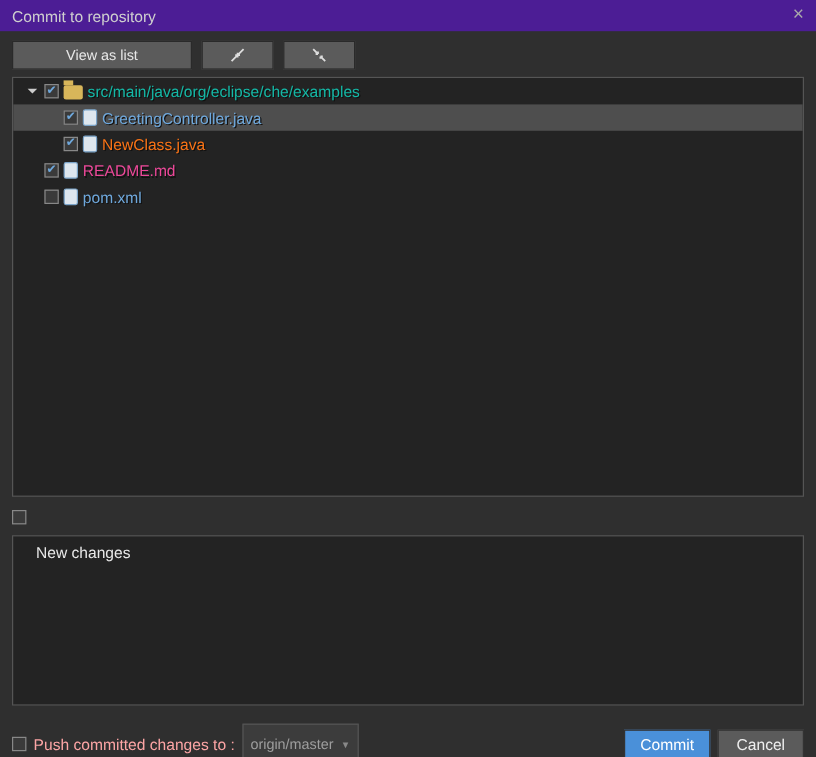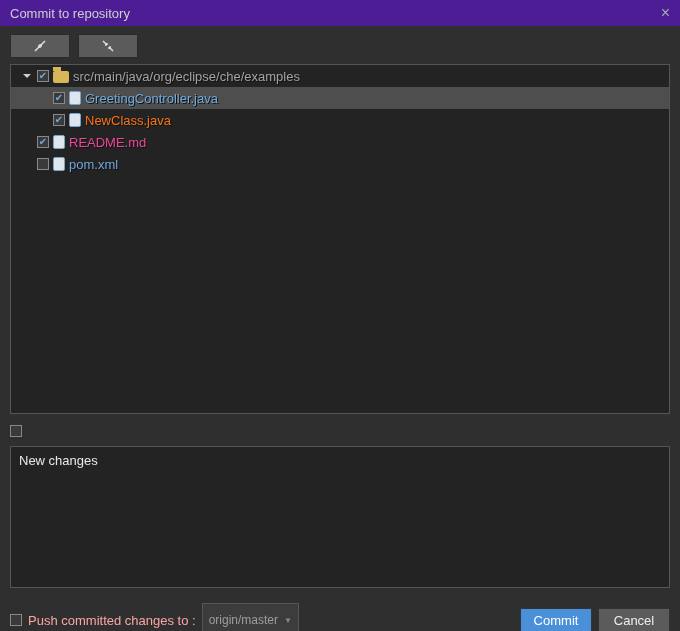--- a/index.html
+++ b/index.html
@@ -100,36 +100,36 @@
     position: relative;
   }
   .label {
     color: #7cb8f0;
     text-shadow: 1px 1px 0 #111;
     font-size: 13px;
   }
   .label.mod { color: #6fa8dc; }
   .label.added { color: #f97316; }
   .label.del { color: #ec4899; }
-  .label.dir { color: #a3a3a3; }
+  .label.dir { color: #14b8a6; }
   .amend-row {
     display: flex;
     align-items: center;
     gap: 6px;
     margin-top: 6px;
     height: 22px;
   }
   .amend-label { color: #eee; font-size: 13px; }
   .msg {
     width: 100%;
     height: 142px;
     background: #232323;
     border: 1px solid #555;
     color: #e8e8e8;
-    padding: 6px 8px;
+    padding: 6px 19px;
     font-family: inherit;
     font-size: 13px;
     resize: none;
     margin-top: 4px;
   }
   .footer {
     display: flex;
     align-items: center;
     margin-top: 12px;
     gap: 6px;
@@ -168,20 +168,23 @@
 <body>
 
 <div class="titlebar">
   <span>Commit to repository</span>
   <span class="close-x">×</span>
 </div>
 
 <div class="content">
 
   <div class="toolbar">
+    <div class="btn btn-view">
+      <span>View as list</span>
+    </div>
     <div class="btn btn-sq">
       <span>
         <svg width="14" height="14" viewBox="0 0 14 14">
             <path d="M2 12 L7 7 M7 7 L5 7 M7 7 L7 9 M12 2 L7 7 M7 7 L9 7 M7 7 L7 5" stroke="#ddd" stroke-width="1.5" fill="none"></path>
           </svg>
       </span>
     </div>
     <div class="btn btn-sq">
       <span>
         <svg width="14" height="14" viewBox="0 0 14 14">

